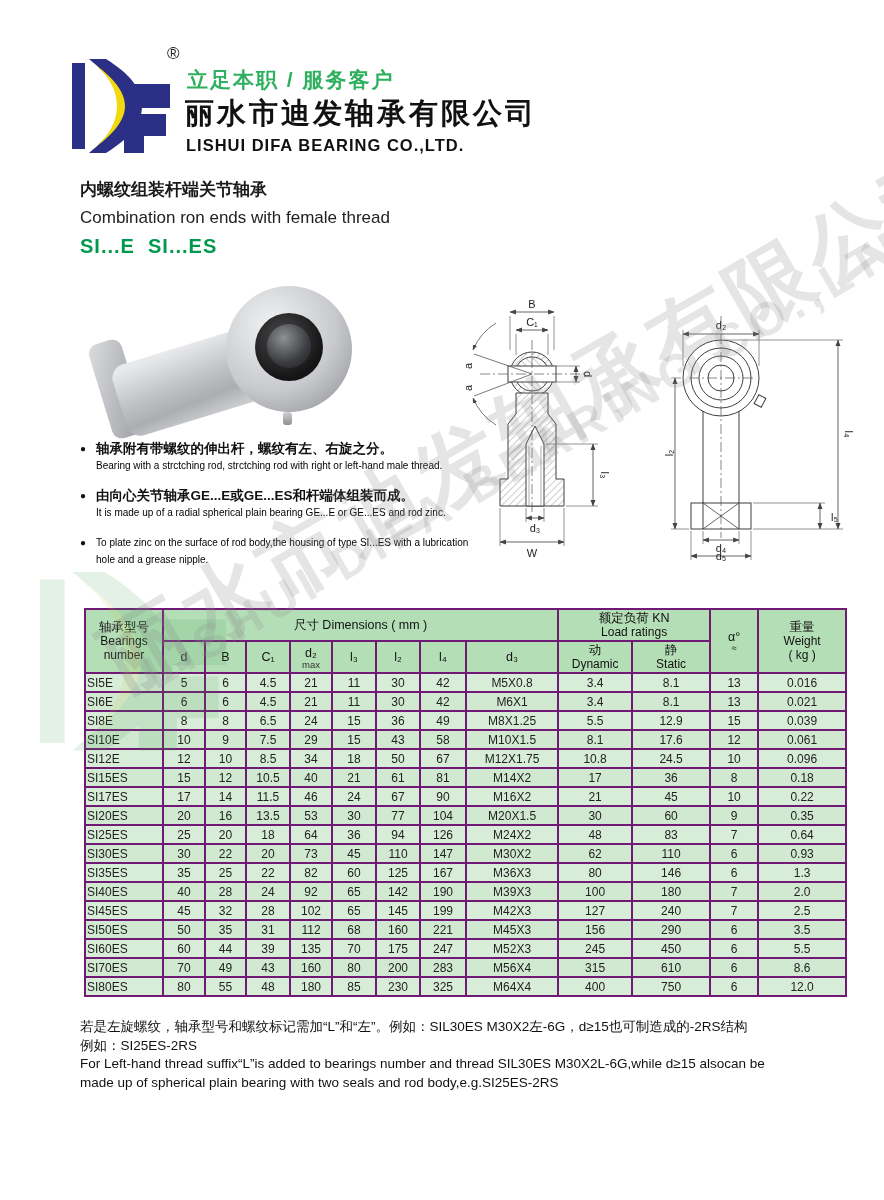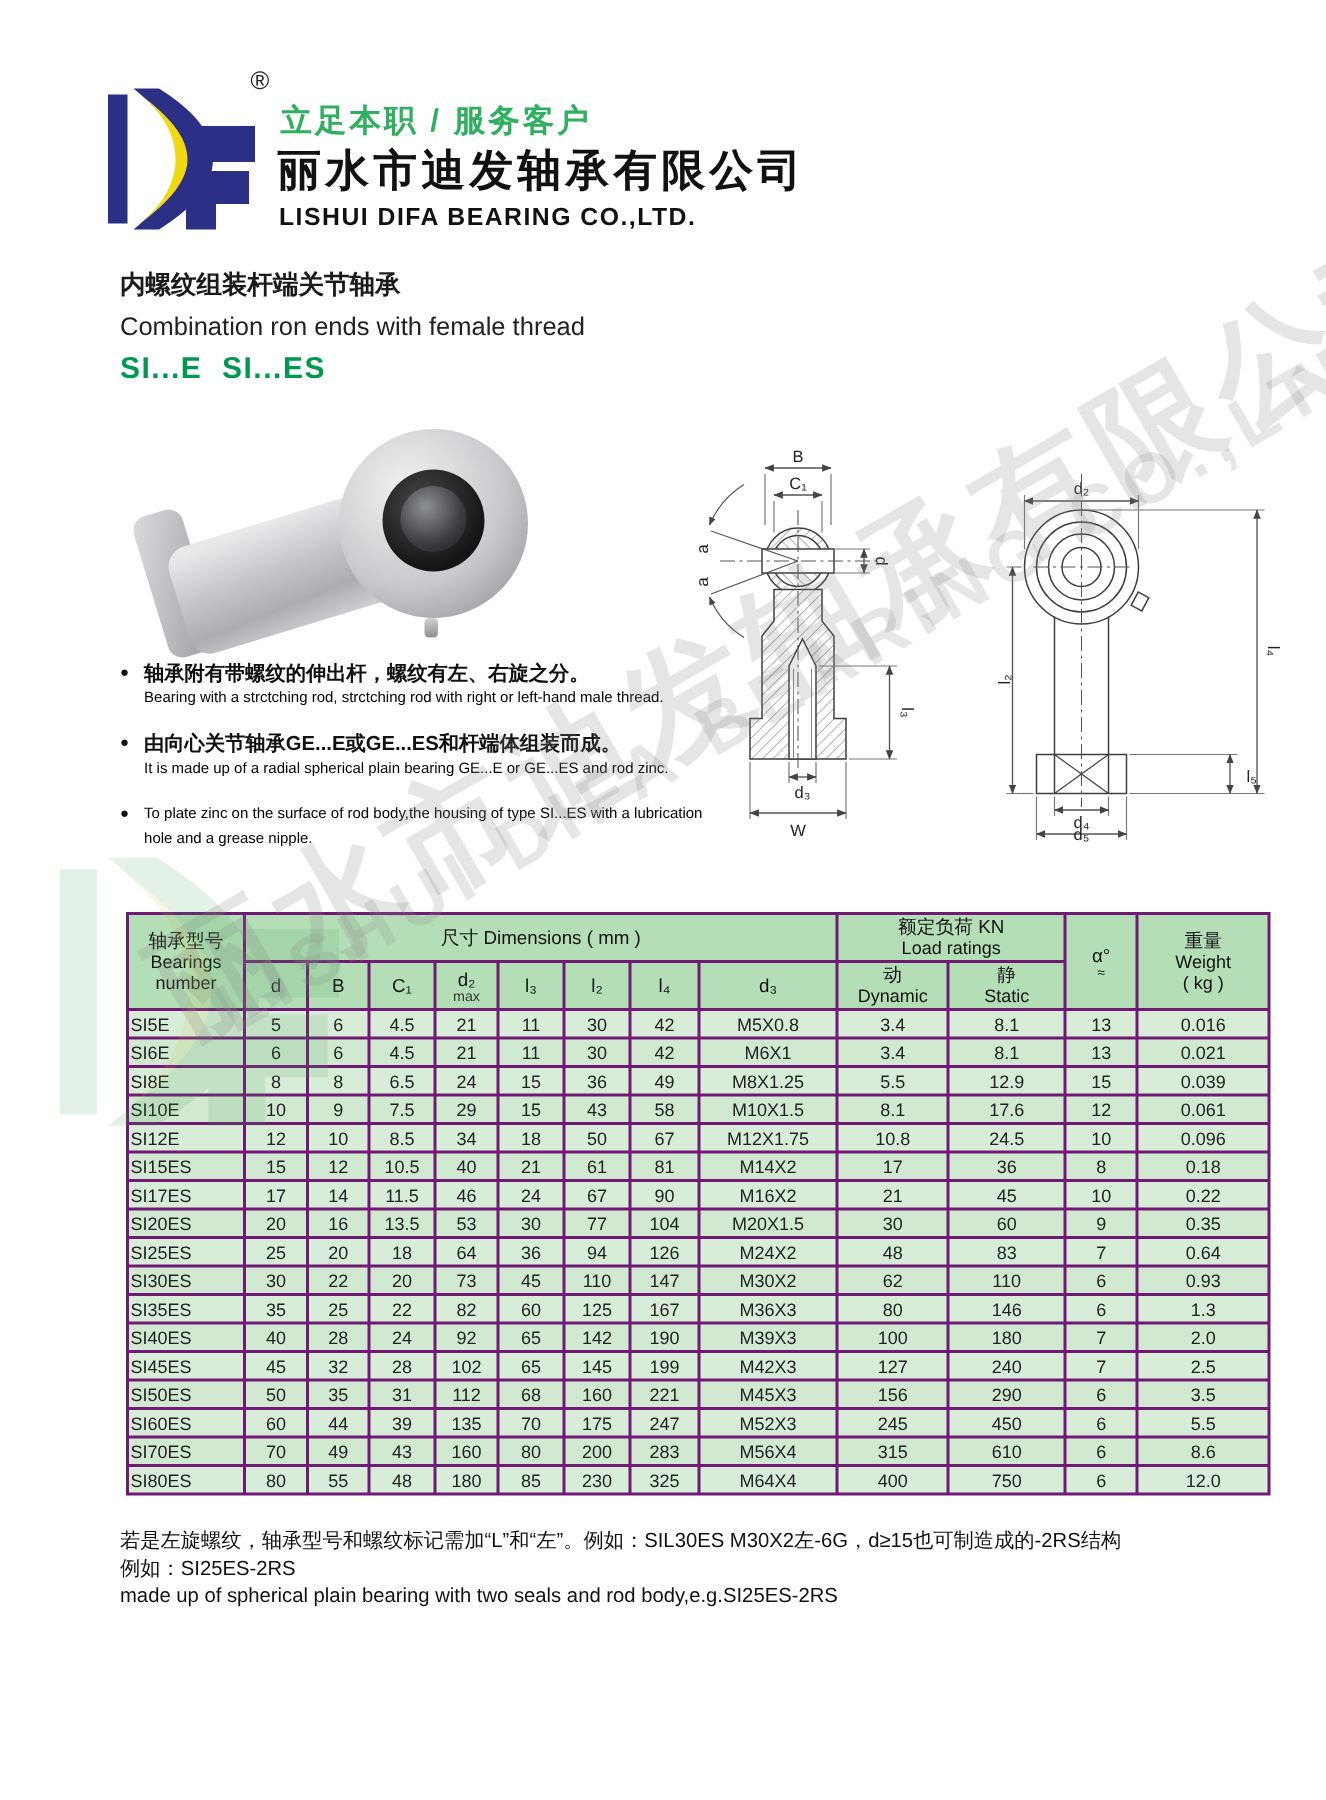--- a/index.html
+++ b/index.html
@@ -580,20 +580,21 @@
           <td>750</td>
           <td>6</td>
           <td>12.0</td>
         </tr>
       </tbody>
   </table>
 
   <div class="notes">
     <div>若是左旋螺纹，轴承型号和螺纹标记需加“L”和“左”。例如：SIL30ES  M30X2左-6G，d≥15也可制造成的-2RS结构</div>
     <div>例如：SI25ES-2RS</div>
+    <div>For Left-hand thread suffix“L”is added to bearings number and thread SIL30ES  M30X2L-6G,while d≥15 alsocan be</div>
     <div>made up of spherical plain bearing with two seals and rod body,e.g.SI25ES-2RS</div>
   </div>
 
   <svg class="wm-df" viewBox="0 0 100 96" width="100" height="96">
     <rect x="0" y="5" width="13" height="86" fill="#3a9a50"></rect>
     <path d="M17,1 L34,1 C58,16 70,31 70,48 C70,65 58,80 34,95 L17,95 C38,78 48,62 48,48 C48,34 38,18 17,1 Z" fill="#3a9a50"></path>
     <rect x="52" y="26" width="46" height="24" fill="#3a9a50"></rect>
     <rect x="52" y="56" width="42" height="22" fill="#3a9a50"></rect>
     <rect x="52" y="78" width="20" height="17" fill="#3a9a50"></rect>
     <path d="M20,4 C42,20 53,34 53,48 C53,62 42,76 20,92 C36,80 45,64 45,48 C45,32 36,16 20,4 Z" fill="#cfc63a"></path>

